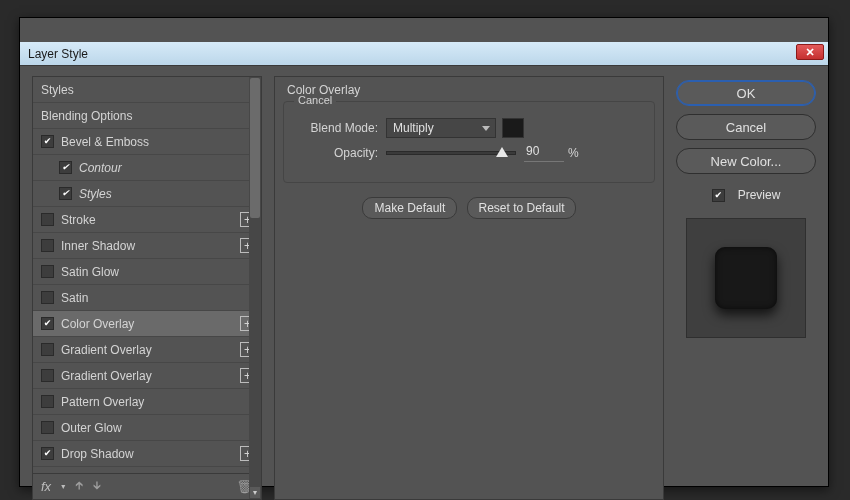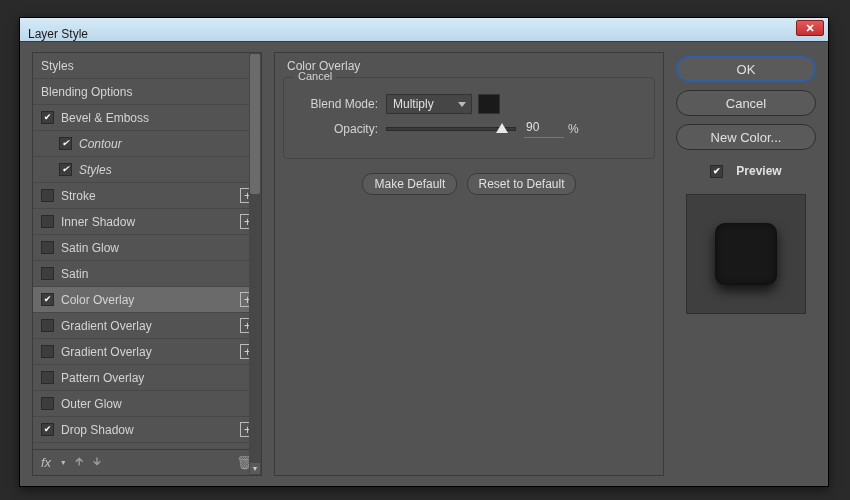--- a/index.html
+++ b/index.html
@@ -9,25 +9,26 @@
     position: absolute;
     left: 19px; top: 17px;
     width: 810px; height: 470px;
     background: #535353;
     border: 1px solid #000;
     box-shadow: 0 3px 10px rgba(0,0,0,0.5);
   }
   .titlebar {
     height: 23px;
     background: linear-gradient(to bottom, #d6eaf8, #bcd7ea);
-    display: flex; align-items: flex-end;
+    display: flex; align-items: center;
     padding-left: 8px;
     position: relative;
     color: #1a1a1a;
     font-size: 12px;
+    margin-top: 24px;
   }
   .close-btn {
     position: absolute; right: 4px; top: 2px;
     width: 28px; height: 16px;
     background: linear-gradient(to bottom, #e25a5a, #c53030);
     border: 1px solid #8b1a1a;
     border-radius: 2px;
     color: #fff;
     font-size: 11px; font-weight: bold;
     display: flex; align-items: center; justify-content: center;
@@ -133,21 +134,21 @@
     position: relative;
   }
   .fs-legend {
     position: absolute; top: -8px; left: 10px;
     background: #535353; padding: 0 4px;
     font-size: 11px;
   }
   .row { display: flex; align-items: center; margin: 6px 0; }
   .lbl { width: 82px; text-align: right; margin-right: 8px; font-size: 12px; color: #d4d4d4; }
   .select {
-    width: 86px; height: 20px;
+    width: 110px; height: 20px;
     background: #464646;
     border: 1px solid #333;
     display: flex; align-items: center;
     padding: 0 18px 0 6px;
     position: relative;
     font-size: 12px;
     color: #e0e0e0;
   }
   .select::after {
     content: "";
@@ -222,21 +223,21 @@
     cursor: pointer;
   }
   .big-button.primary {
     border: 1px solid #2b5fb0;
     box-shadow: inset 0 0 0 1px #2b5fb0;
   }
   .preview-row {
     display: flex; align-items: center; justify-content: center;
     gap: 6px;
     margin-top: 6px;
-    color: #e0e0e0; font-size: 12px; font-weight: bold;
+    color: #e0e0e0; font-size: 12px;
   }
   .preview-box {
     margin-top: 8px;
     width: 120px; height: 120px;
     background: #3f3f3f;
     border: 1px solid #2f2f2f;
     display: flex; align-items: center; justify-content: center;
     align-self: center;
   }
   .preview-inner {

